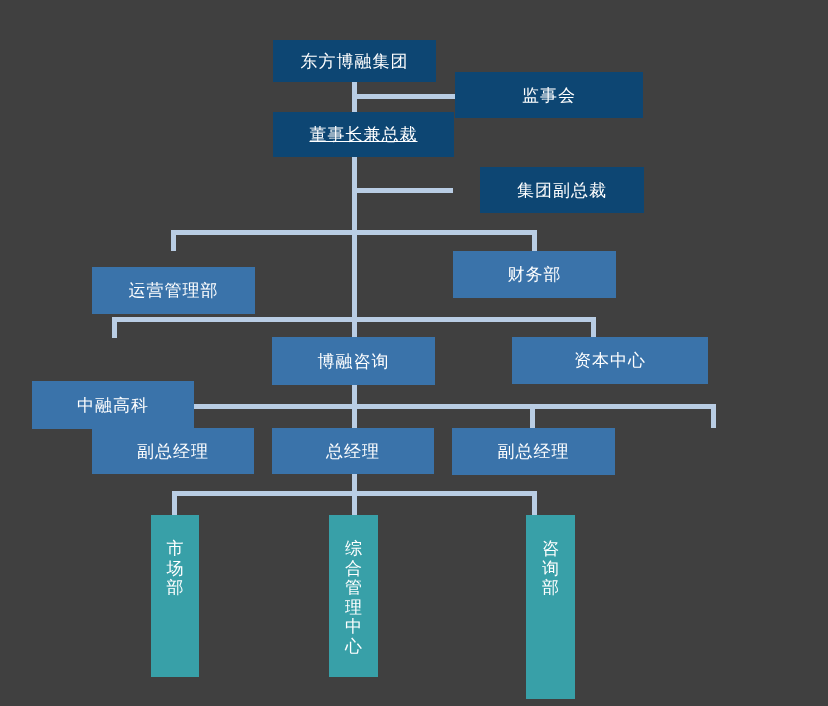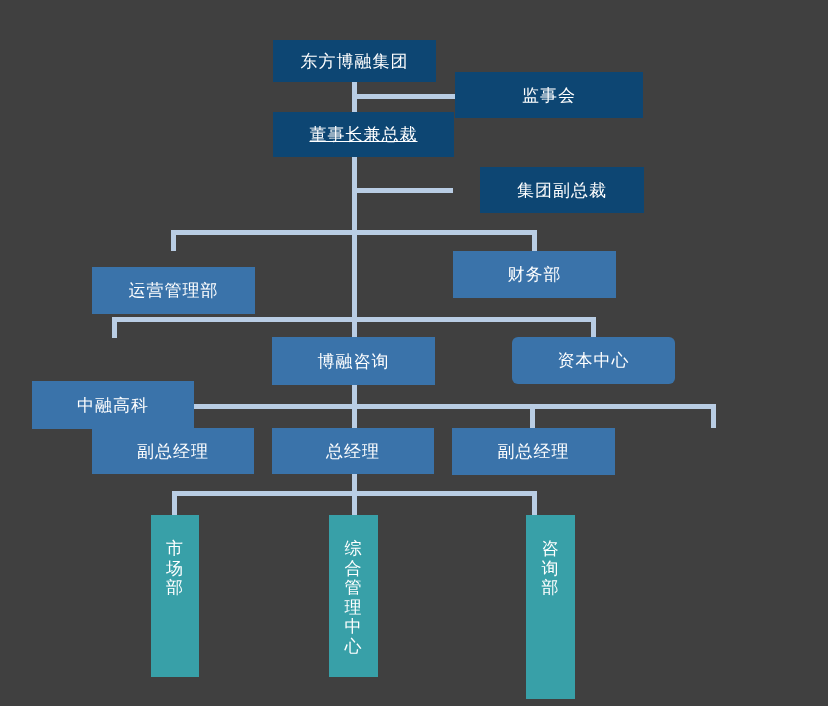--- a/index.html
+++ b/index.html
@@ -40,20 +40,21 @@
     align-items: flex-start;
     padding-top: 24px;
     color: #ffffff;
     font-size: 17px;
     box-sizing: border-box;
   }
   .vnode .vtext {
     width: 18px;
     word-break: break-all;
     line-height: 1.15;
+    text-align: center;
   }
 </style>
 </head>
 <body>
 
 <div class="canvas">
 
   <div class="line" style="left:352px; top:82px;  width:5px;  height:30px;"></div>
   <div class="line" style="left:352px; top:94px;  width:103px; height:5px;"></div>
   <div class="line" style="left:352px; top:157px; width:5px;  height:181px;"></div>
@@ -84,21 +85,21 @@
   <div class="node dark" style="left:455px; top:72px; width:188px; height:46px;">监事会</div>
 
   <div class="node dark" style="left:273px; top:112px; width:181px; height:45px;text-decoration:underline;">董事长兼总裁</div>
   <div class="node dark" style="left:453px; top:167px; width:164px; height:46px;margin-left:27px;">集团副总裁</div>
 
   <div class="node medium" style="left:92px; top:251px; width:163px; height:47px;margin-top:16px;">运营管理部</div>
   <div class="node medium" style="left:453px; top:251px; width:163px; height:47px;">财务部</div>
 
   <div class="node medium" style="left:32px; top:337px; width:162px; height:48px;margin-top:44px;">中融高科</div>
   <div class="node medium" style="left:272px; top:337px; width:163px; height:48px;">博融咨询</div>
-  <div class="node medium" style="left:512px; top:337px; width:163px; height:47px;border-radius:6px;">资本中心</div>
+  <div class="node medium" style="left:512px; top:337px; width:196px; height:47px;">资本中心</div>
 
   <div class="node medium" style="left:92px; top:428px; width:162px; height:46px;">副总经理</div>
   <div class="node medium" style="left:272px; top:428px; width:162px; height:46px;">总经理</div>
   <div class="node medium" style="left:452px; top:428px; width:163px; height:47px;">副总经理</div>
 
   <div class="vnode teal" style="left:151px; top:515px; width:48px; height:162px;">
     <div class="vtext">市场部</div>
   </div>
   <div class="vnode teal" style="left:329px; top:515px; width:49px; height:162px;">
     <div class="vtext">综合管理中心</div>

